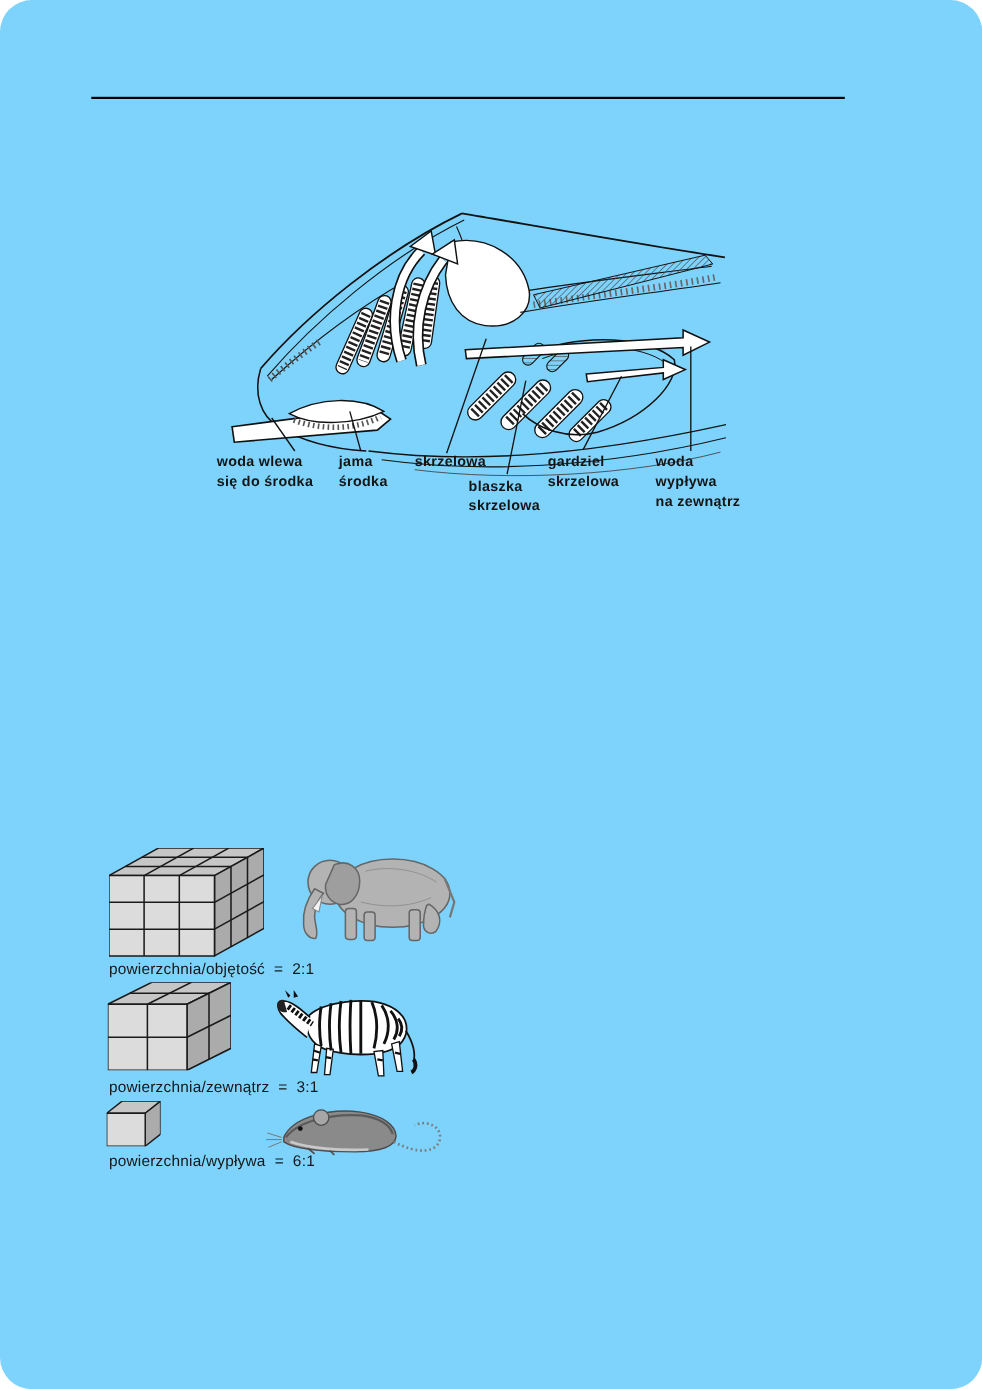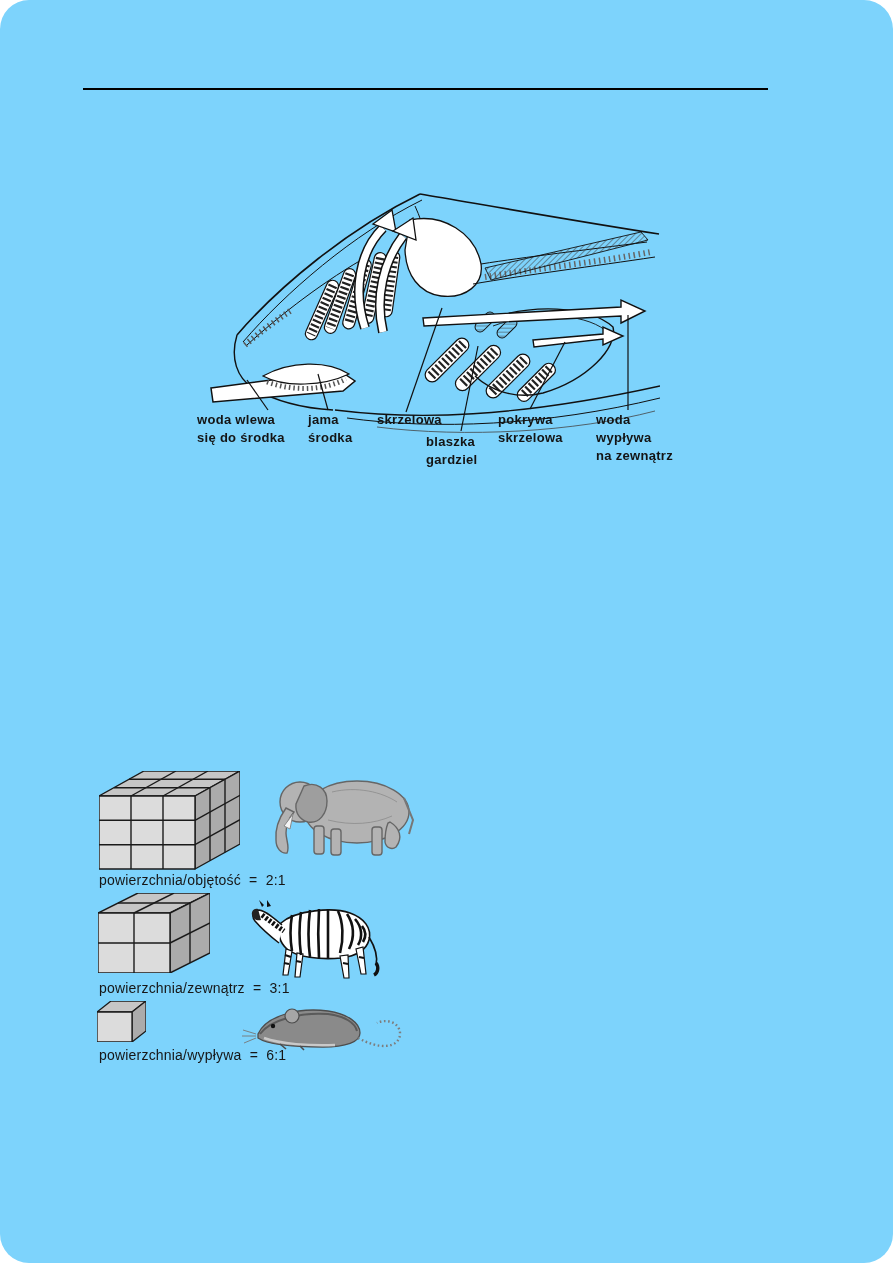--- a/index.html
+++ b/index.html
@@ -139,22 +139,22 @@
       <line x1="443" y1="135" x2="443" y2="230"></line>
     </g>
   </svg>
 
   <div class="fig-label" style="left:197px;top:411px">woda wlewa
 się do środka</div>
   <div class="fig-label" style="left:308px;top:411px">jama
 środka</div>
   <div class="fig-label" style="left:377px;top:411px">skrzelowa</div>
   <div class="fig-label" style="left:426px;top:433px">blaszka
-gardziel</div>
-  <div class="fig-label" style="left:498px;top:411px">pokrywa
+skrzelowa</div>
+  <div class="fig-label" style="left:498px;top:411px">gardziel
 skrzelowa</div>
   <div class="fig-label" style="left:596px;top:411px">woda
 wypływa
 na zewnątrz</div>
 
   <svg class="abs" style="left:99px;top:771px" width="141" height="99" viewBox="0 0 141 99">
     <g stroke="#1a1a1a" stroke-width="1.4" stroke-linejoin="round">
       <polygon points="0,25 96,25 141,0 45,0" fill="#c6c6c6"></polygon>
       <polygon points="96,25 141,0 141,73 96,98" fill="#ababab"></polygon>
       <rect x="0" y="25" width="96" height="73" fill="#dcdcdc"></rect>

